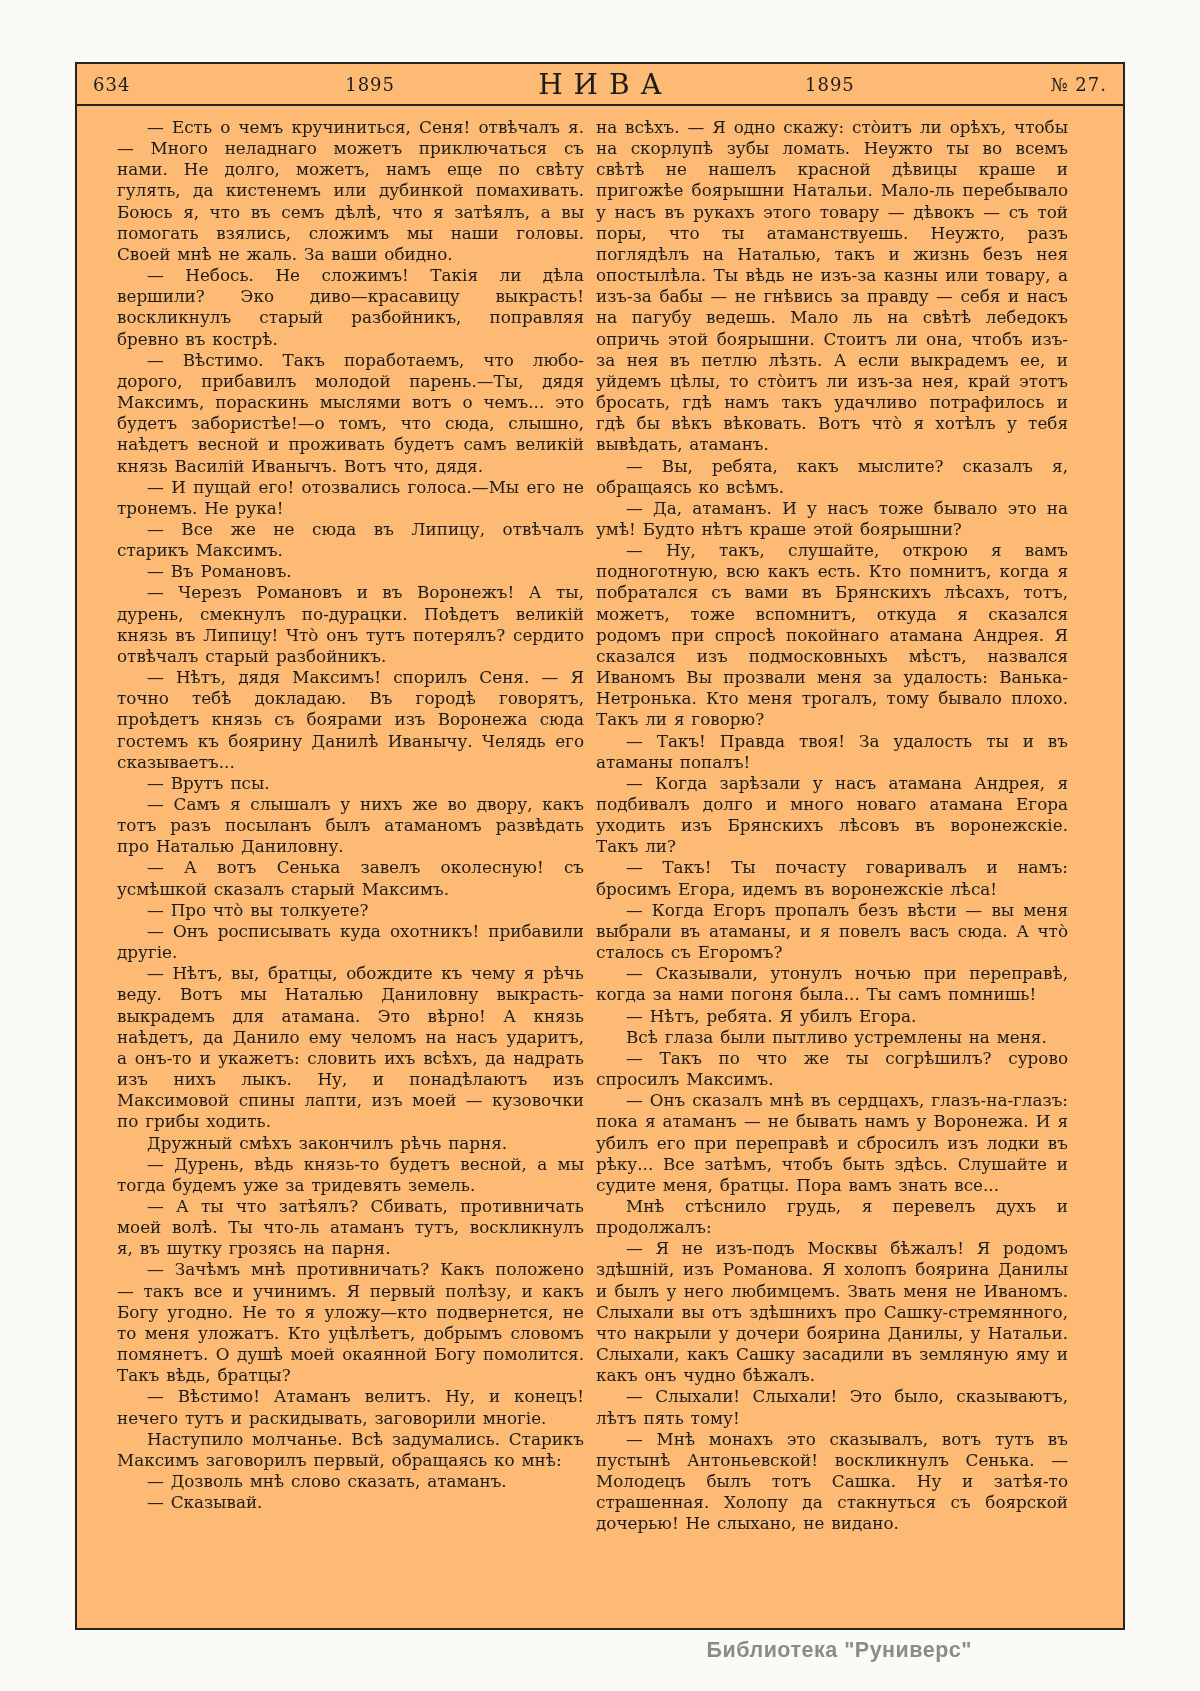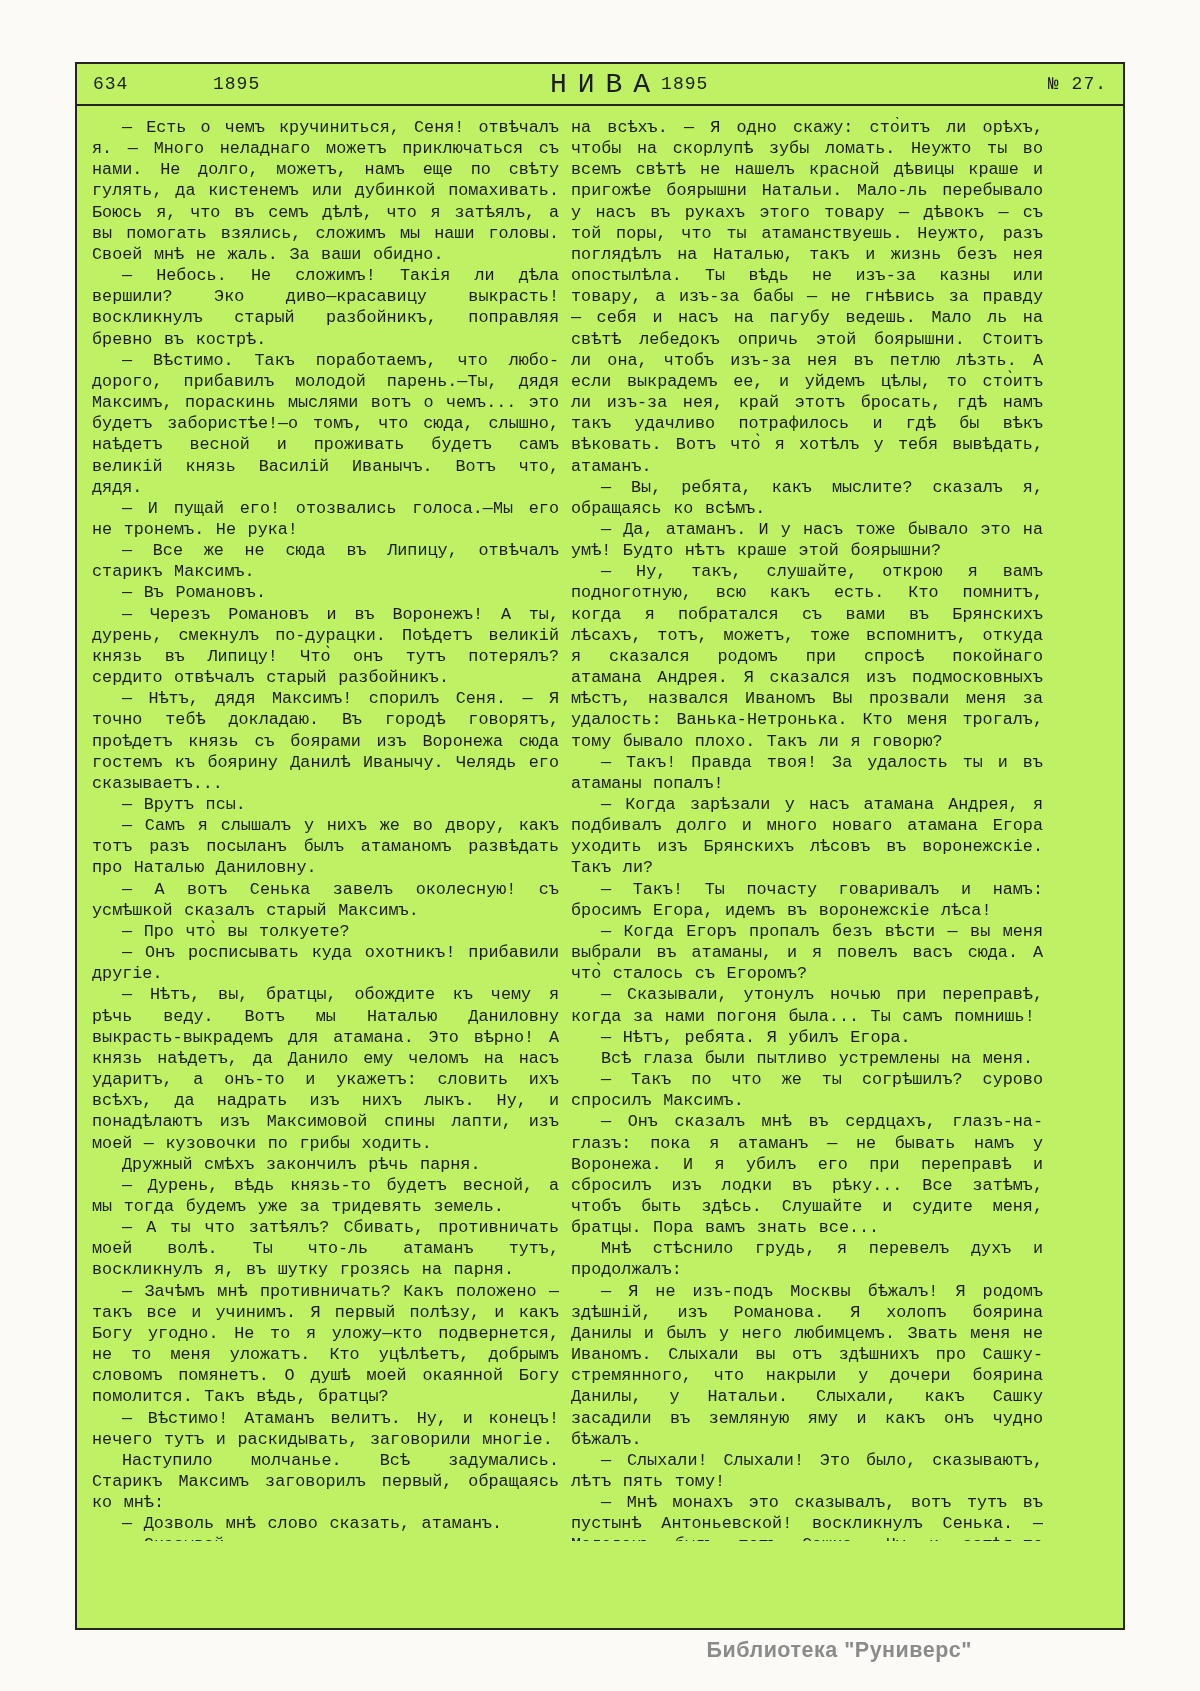--- a/index.html
+++ b/index.html
@@ -13,56 +13,55 @@
     overflow: hidden;
   }
   .sheet {
     position: absolute;
     left: 75px;
     top: 62px;
     width: 1050px;
     height: 1568px;
     box-sizing: border-box;
     border: 2px solid #27251f;
-    background: #bef264;
-    font-family: Liberation Mono, monospace;
+    background: #fdba74;
   }
   .pheader {
     display: flex;
     align-items: center;
     height: 42px;
     box-sizing: border-box;
     border-bottom: 2px solid #27251f;
     padding: 0 16px;
     font-size: 18px;
     letter-spacing: 1px;
   }
   .ph-cell-left  { width: 120px; text-align: left;  }
   .ph-cell-right { width: 120px; text-align: right; white-space: nowrap; }
-  .ph-flex { flex: 1; }
+  .ph-flex { flex: 1; text-align: center; }
   .ph-title {
     font-size: 28px;
     letter-spacing: 11px;
     padding-left: 11px; 
     white-space: nowrap;
   }
   .text-area {
     display: flex;
     padding: 11px 0 0 15px;
     gap: 12px;
   }
   .col {
     height: 1424px;
     overflow: hidden;
     text-align: justify;
     font-size: 16.8px;
     line-height: 21.15px;
     word-spacing: 0.09em;
   }
-  .col-left  { width: 467px; }
+  .col-left  { width: 467px; margin-left: 25px; }
   .col-right { width: 472px; }
   .col p.para {
     margin: 0;
     text-indent: 30px;
   }
   .col p.para.cont {
     text-indent: 0;
   }
   .watermark {
     position: absolute;

